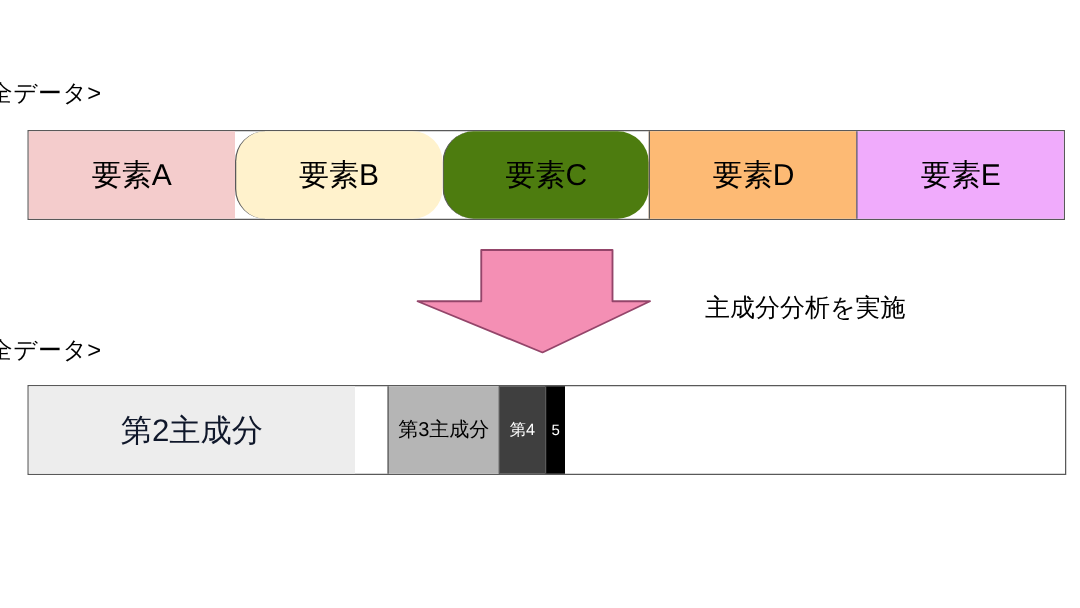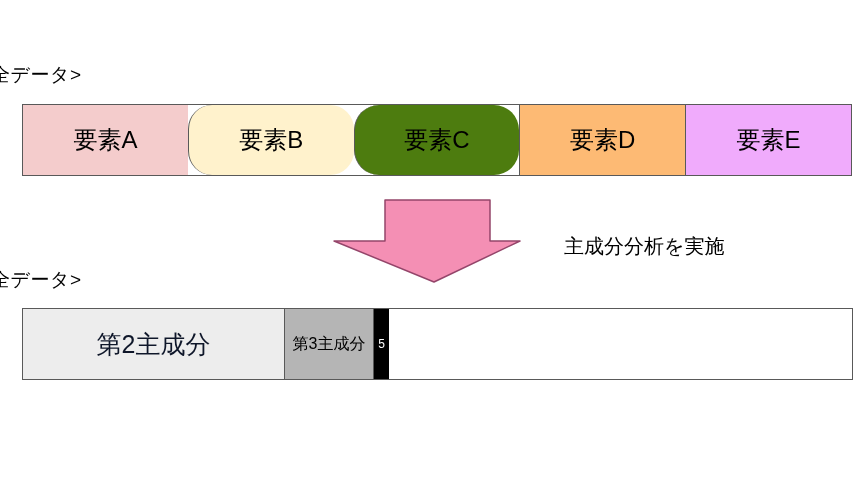--- a/index.html
+++ b/index.html
@@ -87,15 +87,16 @@
     <polygon points="52,1 157,1 157,42 187,42 101,83 1,42 52,42" stroke-width="1.5" stroke-linejoin="round" fill="#F48FB4" stroke="#94456A"></polygon>
   </svg>
 </div>
 
 <div class="arrow-caption">主成分分析を実施</div>
 
 <div class="dataset-label bottom">全データ&gt;</div>
 
 <div class="bar-row components" style="border-color: rgb(89, 89, 89);">
   <div class="cell" style="background: rgb(237, 237, 237); color: #0f172a; width: 261px; font-size: 25px; border-color: rgb(89, 89, 89);">第2主成分</div>
-  <div class="cell" style="background: rgb(181, 181, 181); color: rgb(0, 0, 0); width: 89px; font-size: 16px; border-color: rgb(89, 89, 89);">第3主成分</div>
+  <div class="cell" style="background: rgb(181, 181, 181); color: rgb(0, 0, 0); width: 89px; font-size: 16px; border-color: rgb(89, 89, 89); margin-left: 26px;">第3主成分</div>
+  <div class="cell" style="background: rgb(63, 63, 63); color: rgb(255, 255, 255); width: 37px; font-size: 13px; border-color: rgb(89, 89, 89);">第4</div>
   <div class="cell" style="background: rgb(0, 0, 0); color: rgb(255, 255, 255); width: 16px; font-size: 12px; border-color: rgb(89, 89, 89);">5</div>
 </div>
 
 </body></html>

